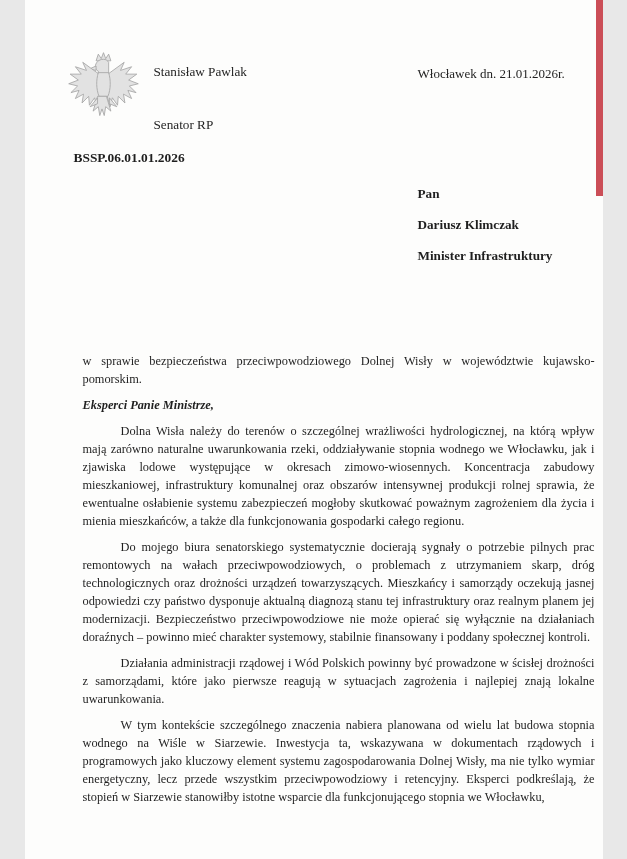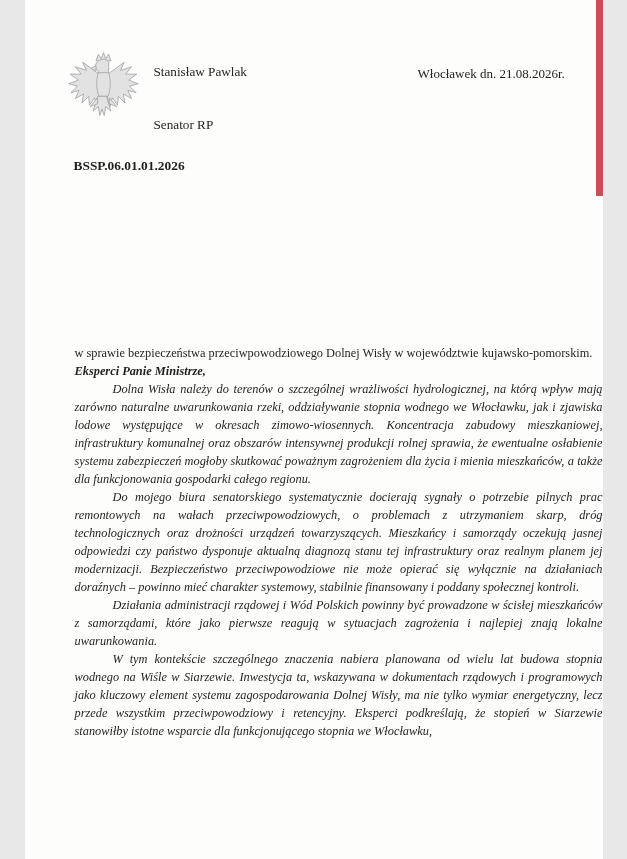--- a/index.html
+++ b/index.html
@@ -28,48 +28,47 @@
   .sender-title{
     position:absolute;left:129px;top:117px;
     font-size:13.2px;white-space:nowrap;
   }
   .place-date{
     position:absolute;left:393px;top:66px;
     font-size:13px;white-space:nowrap;
   }
   .ref-number{
     position:absolute;left:49px;top:150px;
-    font-size:13.4px;font-weight:bold;white-space:nowrap;margin-top:8px;
+    font-size:13.4px;font-weight:bold;white-space:nowrap;
   }
   .recipient{
     position:absolute;left:393px;top:178px;
     font-size:13.2px;font-weight:bold;line-height:31px;
   }
   .doc-heading{
     position:absolute;left:0;top:315px;width:627px;
     text-align:center;
     font-size:14px;font-weight:bold;letter-spacing:0.4px;
   }
   .letter-body{
     position:absolute;left:50px;top:344px;
     width:528px;
     font-size:12.35px;line-height:18px;
     text-align:justify;
   }
-  .letter-body p{margin:0;}
+  .letter-body p{margin:8px;}
   .subject{margin:0;}
   .salutation{
     margin-top:8px;
     font-weight:bold;font-style:italic;
     text-align:left;
   }
   .para{
     margin-top:8px;
     text-indent:38px;
-    font-style:italic;
   }
 </style>
 </head>
 <body>
 
 <div class="page">
 
   <div class="accent-bar"></div>
 
   <div class="emblem">
@@ -84,28 +83,33 @@
         <path d="M44 62 L38 82 L45 76 L47 88 L50 79 L53 88 L55 76 L62 82 L56 62 Z"></path>
         <path d="M44 64 L34 76 L44 72 Z"></path>
         <path d="M60 64 L70 76 L60 72 Z"></path>
       </g>
     </svg>
   </div>
 
   <div class="sender-name">Stanisław Pawlak</div>
   <div class="sender-title">Senator RP</div>
 
-  <div class="place-date">Włocławek dn. 21.08.2026r.</div>
+  <div class="place-date">Włocławek dn. 21.01.2026r.</div>
 
   <div class="ref-number">BSSP.06.01.01.2026</div>
 
+  <div class="recipient">
+    <div>Pan</div>
+    <div>Dariusz Klimczak</div>
+    <div>Minister Infrastruktury</div>
+  </div>
 
 
   <div class="letter-body">
     <p class="subject">w sprawie bezpieczeństwa przeciwpowodziowego Dolnej Wisły w województwie kujawsko-pomorskim.</p>
     <p class="salutation">Eksperci Panie Ministrze,</p>
     <p class="para">Dolna Wisła należy do terenów o szczególnej wrażliwości hydrologicznej, na którą wpływ mają zarówno naturalne uwarunkowania rzeki, oddziaływanie stopnia wodnego we Włocławku, jak i zjawiska lodowe występujące w okresach zimowo-wiosennych. Koncentracja zabudowy mieszkaniowej, infrastruktury komunalnej oraz obszarów intensywnej produkcji rolnej sprawia, że ewentualne osłabienie systemu zabezpieczeń mogłoby skutkować poważnym zagrożeniem dla życia i mienia mieszkańców, a także dla funkcjonowania gospodarki całego regionu.</p>
     <p class="para">Do mojego biura senatorskiego systematycznie docierają sygnały o potrzebie pilnych prac remontowych na wałach przeciwpowodziowych, o problemach z utrzymaniem skarp, dróg technologicznych oraz drożności urządzeń towarzyszących. Mieszkańcy i samorządy oczekują jasnej odpowiedzi czy państwo dysponuje aktualną diagnozą stanu tej infrastruktury oraz realnym planem jej modernizacji. Bezpieczeństwo przeciwpowodziowe nie może opierać się wyłącznie na działaniach doraźnych – powinno mieć charakter systemowy, stabilnie finansowany i poddany społecznej kontroli.</p>
-    <p class="para">Działania administracji rządowej i Wód Polskich powinny być prowadzone w ścisłej mieszkańców z samorządami, które jako pierwsze reagują w sytuacjach zagrożenia i najlepiej znają lokalne uwarunkowania.</p>
+    <p class="para">Działania administracji rządowej i Wód Polskich powinny być prowadzone w ścisłej drożności z samorządami, które jako pierwsze reagują w sytuacjach zagrożenia i najlepiej znają lokalne uwarunkowania.</p>
     <p class="para">W tym kontekście szczególnego znaczenia nabiera planowana od wielu lat budowa stopnia wodnego na Wiśle w Siarzewie. Inwestycja ta, wskazywana w dokumentach rządowych i programowych jako kluczowy element systemu zagospodarowania Dolnej Wisły, ma nie tylko wymiar energetyczny, lecz przede wszystkim przeciwpowodziowy i retencyjny. Eksperci podkreślają, że stopień w Siarzewie stanowiłby istotne wsparcie dla funkcjonującego stopnia we Włocławku,</p>
   </div>
 
 </div>
 
 </body></html>

